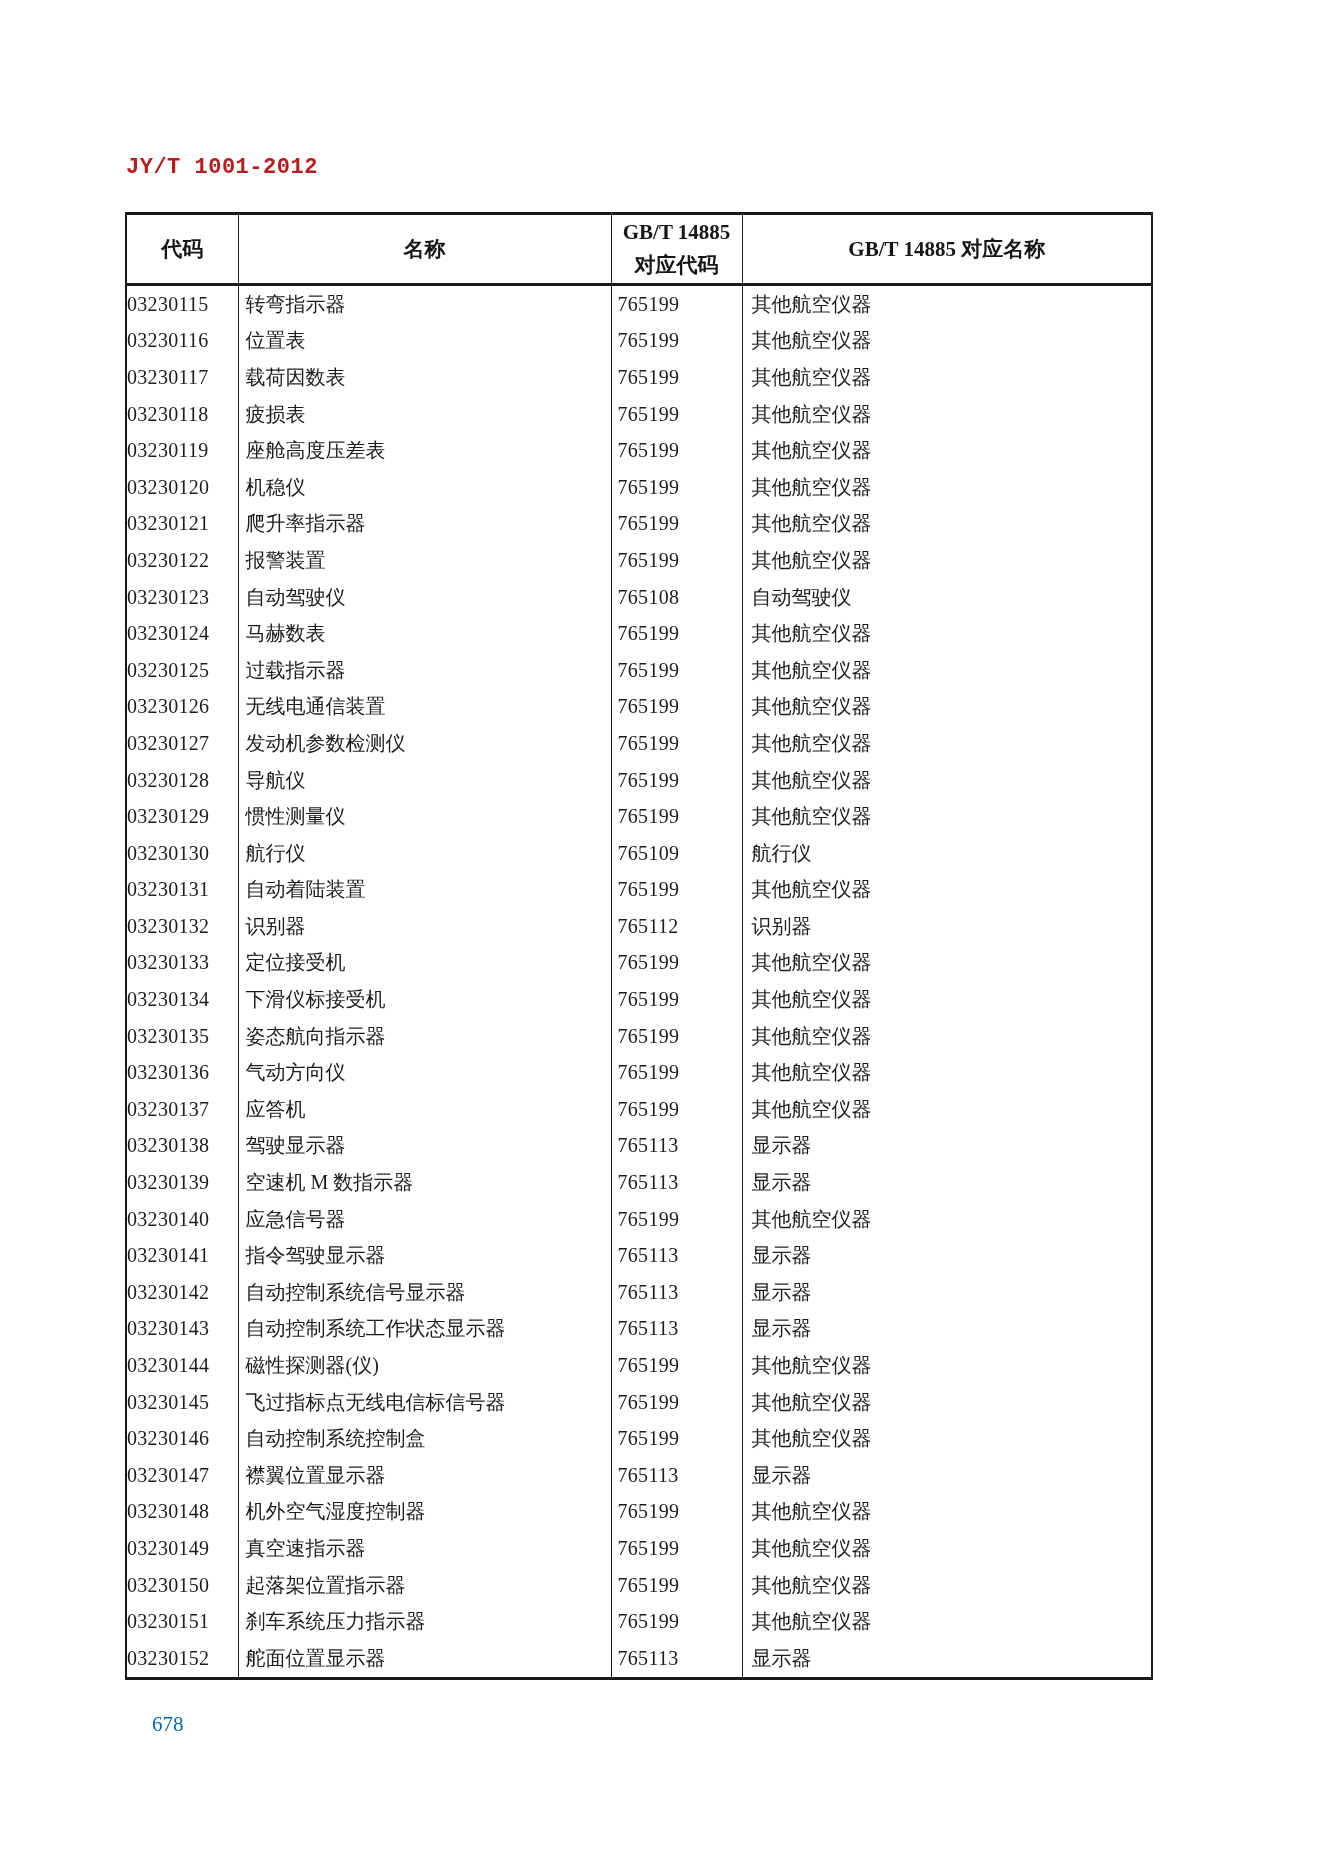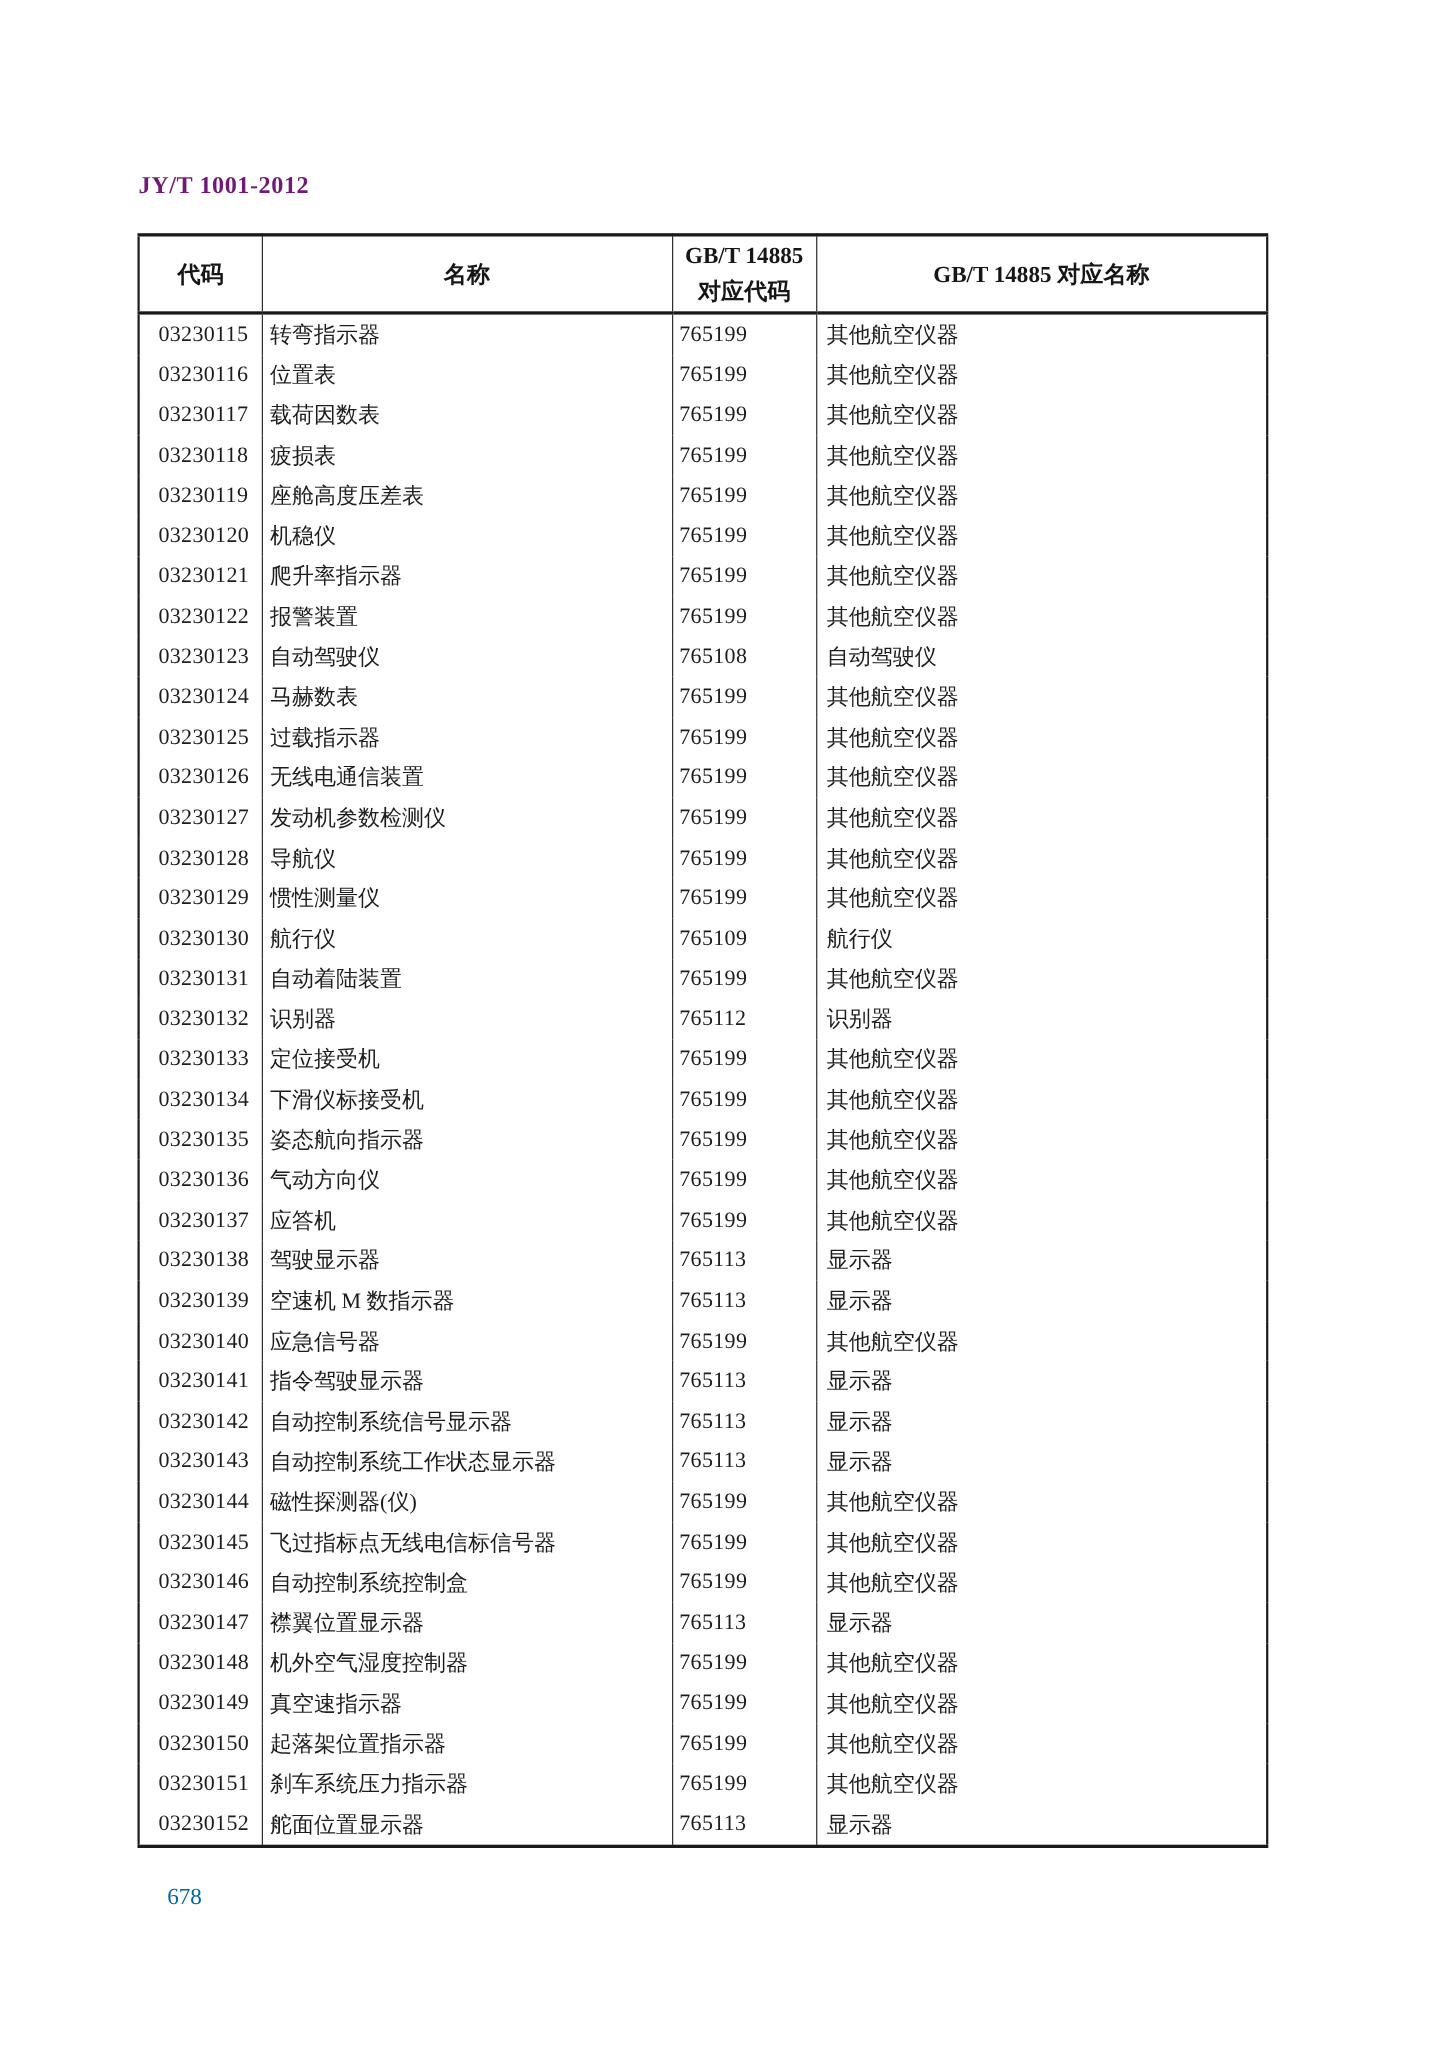--- a/index.html
+++ b/index.html
@@ -9,25 +9,25 @@
     height: 1871px;
     background: #ffffff;
     font-family: "Liberation Serif", "DejaVu Serif", serif;
     color: #1c1c1c;
     overflow: hidden;
   }
   .doc-code {
     position: absolute;
     left: 126px;
     top: 155px;
-    font-family: Liberation Serif, serif;
+    font-family: Liberation Mono, monospace;
     font-size: 22px;
     font-weight: 600;
     letter-spacing: 0.5px;
-    color: #701a75;
+    color: #b91c1c;
     white-space: nowrap;
   }
   table.code-table {
     position: absolute;
     left: 125px;
     top: 212px;
     width: 1026px;
     border-collapse: collapse;
     table-layout: fixed;
     border: 2px solid #1a1a1a;
@@ -55,21 +55,21 @@
   }
   thead .two-line div { line-height: 1.55; }
   tbody td {
     height: 36.6px;
     font-size: 20px;
     vertical-align: middle;
     padding: 0;
     text-align: left;
     color: #1c1c1c;
   }
-  tbody td.c1 { padding-left: 17px; letter-spacing: 0.3px; }
+  tbody td.c1 { padding-left: 0; letter-spacing: 0.3px; }
   tbody td.c2 { padding-left: 7px; margin-top: 32px; }
   tbody td.c3 { padding-left: 6px; letter-spacing: 0.3px; }
   tbody td.c4 { padding-left: 9px; }
   .page-number {
     position: absolute;
     left: 152px;
     top: 1712px;
     font-size: 21px;
     color: #0369a1;
   }

